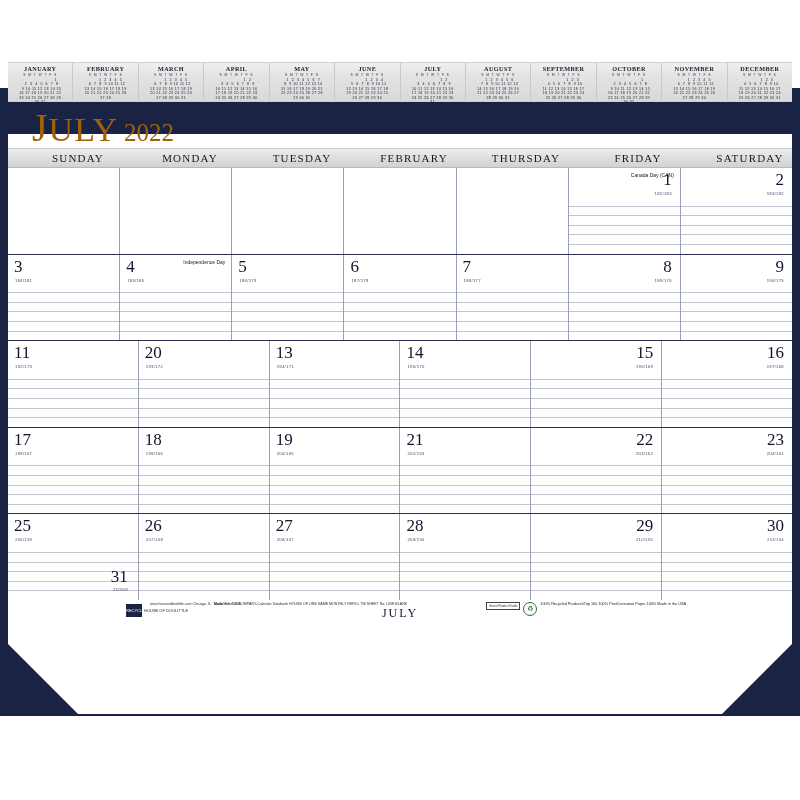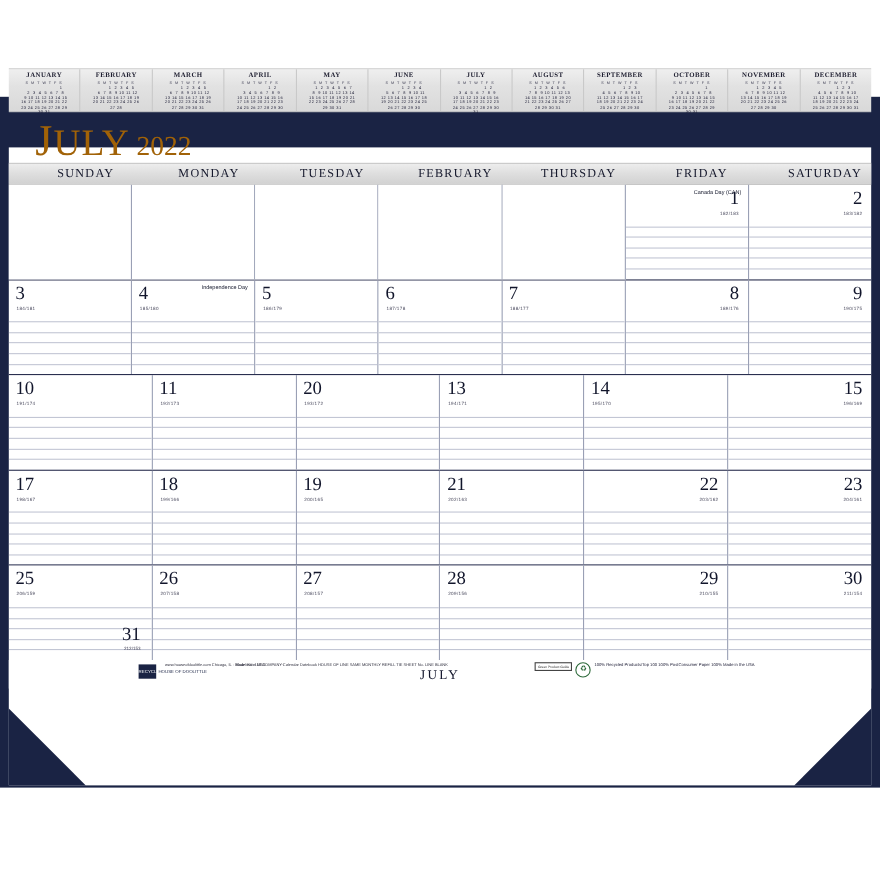--- a/index.html
+++ b/index.html
@@ -567,32 +567,20 @@
               <i></i>
               <i></i>
               <i></i>
               <i></i>
               <i></i>
             </div>
           </div>
         </div>
         <div class="week">
           <div class="cell">
-            <div class="daynum">10</div>
-            <div class="julian">191/174</div>
-            <div class="rules">
-              <i></i>
-              <i></i>
-              <i></i>
-              <i></i>
-              <i></i>
-              <i></i>
-            </div>
-          </div>
-          <div class="cell">
             <div class="daynum">11</div>
             <div class="julian">192/173</div>
             <div class="rules">
               <i></i>
               <i></i>
               <i></i>
               <i></i>
               <i></i>
               <i></i>
             </div>
@@ -629,20 +617,32 @@
               <i></i>
               <i></i>
               <i></i>
               <i></i>
               <i></i>
             </div>
           </div>
           <div class="cell">
             <div class="daynum right">15</div>
             <div class="julian right">196/169</div>
+            <div class="rules">
+              <i></i>
+              <i></i>
+              <i></i>
+              <i></i>
+              <i></i>
+              <i></i>
+            </div>
+          </div>
+          <div class="cell">
+            <div class="daynum right">16</div>
+            <div class="julian right">197/168</div>
             <div class="rules">
               <i></i>
               <i></i>
               <i></i>
               <i></i>
               <i></i>
               <i></i>
             </div>
           </div>
         </div>

